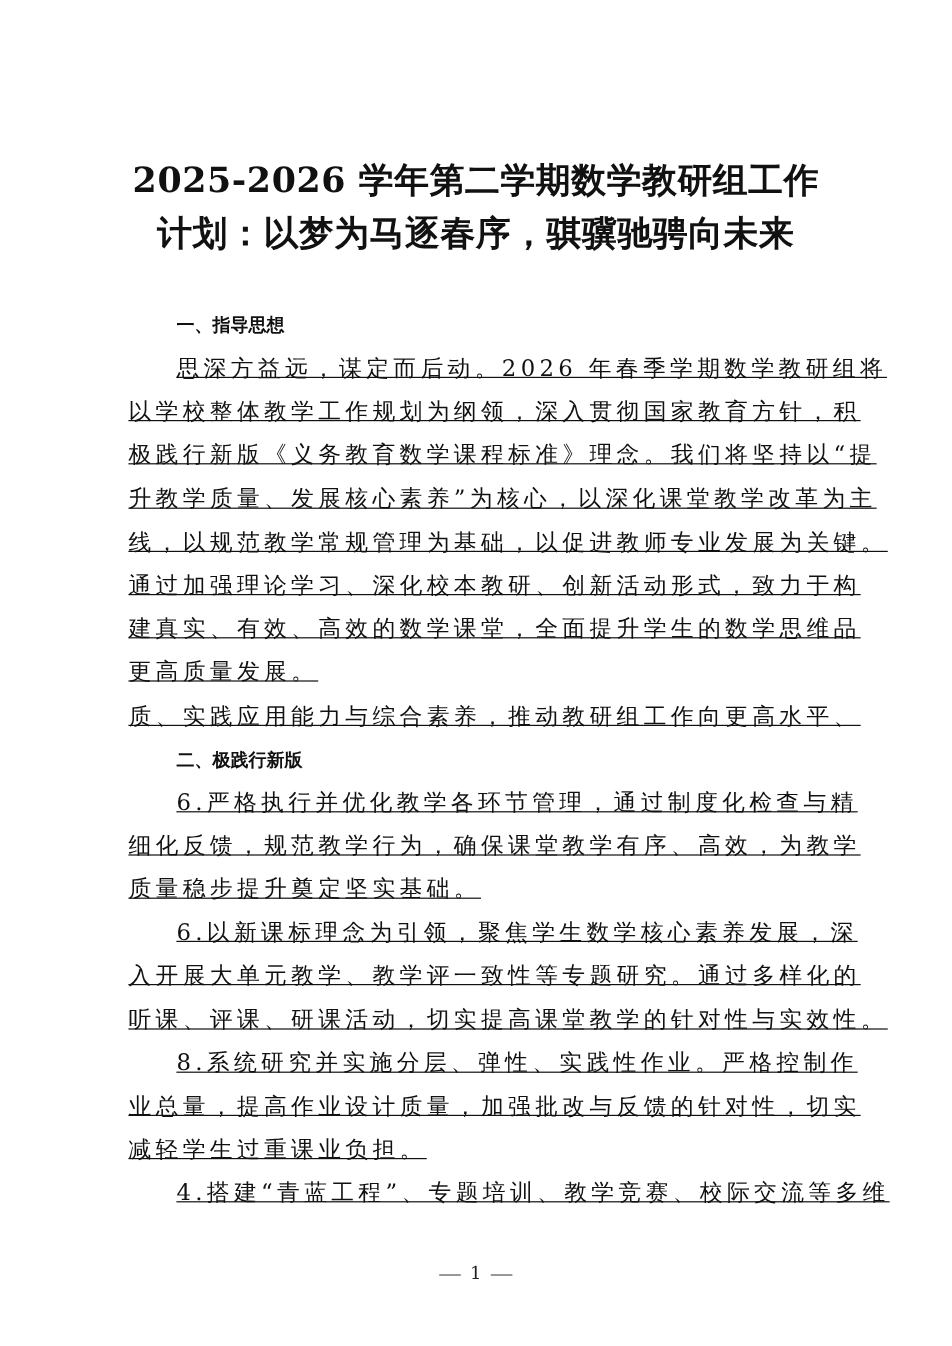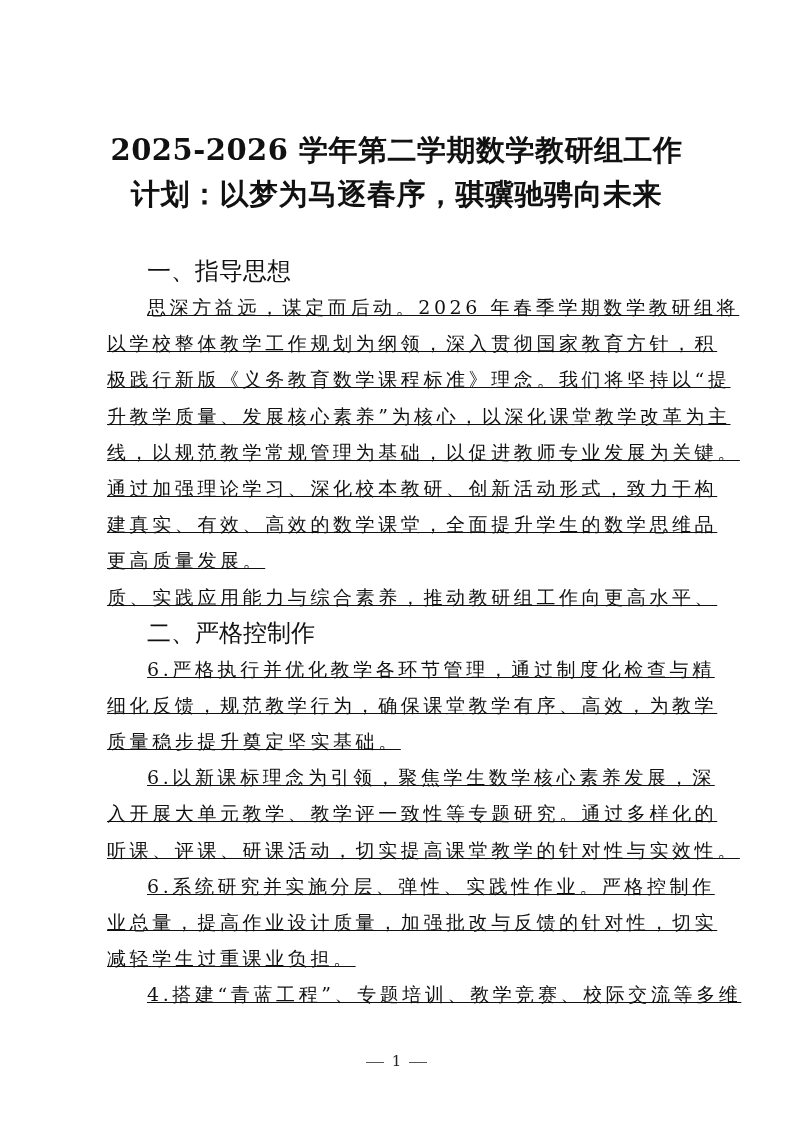--- a/index.html
+++ b/index.html
@@ -3,22 +3,22 @@
 <meta charset="utf-8">
 <style>
   html, body { margin: 0; padding: 0; background: #ffffff; }
   body { width: 793px; height: 1122px; position: relative; overflow: hidden;
          font-family: "DejaVu Serif", "Liberation Serif", serif; color: #111; }
   .page { position: absolute; left: 0; top: 0; width: 788px; height: 1122px; margin-top: 16px; }
   .title { position: absolute; left: 100px; width: 593px; top: 112px;
            text-align: center; font-family: "DejaVu Serif", "Liberation Serif", serif;
            font-weight: bold; font-size: 29px; line-height: 44px; letter-spacing: 0.5px; }
   .body { position: absolute; left: 107px; top: 237px; width: 582px; }
-  .h { font-family: "DejaVu Sans", "Liberation Sans", sans-serif; font-weight: normal;
-       font-size: 24px; line-height: 36px; height: 36px; padding-left: 40px; margin: 0; }
+  .h { font-family: "DejaVu Sans", "Liberation Sans", sans-serif; font-weight: bold;
+       font-size: 15px; line-height: 36px; height: 36px; padding-left: 40px; margin: 0; }
   .p { font-size: 19px; line-height: 36.2px; margin: 0; text-align: justify;
        text-align-last: left; letter-spacing: 3.6px; }
   .line { display: block; white-space: nowrap; text-align: justify; text-align-last: justify; height: 36.2px; text-decoration: underline; }
   .line.last { text-align-last: left; }
   .line.indent { padding-left: 40px; }
   .footer { position: absolute; left: 0; width: 793px; top: 1036px; text-align: center;
             font-size: 15px; color: #222; font-family: "DejaVu Serif", "Liberation Serif", serif; }
   .dash { display: inline-block; width: 18px; height: 1px; background: #555; vertical-align: middle; margin: 0 8px; }
 </style>
 </head>
@@ -38,33 +38,33 @@
       <span class="line">以学校整体教学工作规划为纲领，深入贯彻国家教育方针，积</span>
       <span class="line">极践行新版《义务教育数学课程标准》理念。我们将坚持以“提</span>
       <span class="line">升教学质量、发展核心素养”为核心，以深化课堂教学改革为主</span>
       <span class="line">线，以规范教学常规管理为基础，以促进教师专业发展为关键。</span>
       <span class="line">通过加强理论学习、深化校本教研、创新活动形式，致力于构</span>
       <span class="line">建真实、有效、高效的数学课堂，全面提升学生的数学思维品</span>
       <span class="line last">更高质量发展。</span>
       <span class="line">质、实践应用能力与综合素养，推动教研组工作向更高水平、</span>
     </div>
 
-    <div class="h">二、严格控制作</div>
+    <div class="h">二、极践行新版</div>
     <div class="p">
       <span class="line indent">6.严格执行并优化教学各环节管理，通过制度化检查与精</span>
       <span class="line">细化反馈，规范教学行为，确保课堂教学有序、高效，为教学</span>
       <span class="line last">质量稳步提升奠定坚实基础。</span>
     </div>
     <div class="p">
       <span class="line indent">6.以新课标理念为引领，聚焦学生数学核心素养发展，深</span>
       <span class="line">入开展大单元教学、教学评一致性等专题研究。通过多样化的</span>
       <span class="line last">听课、评课、研课活动，切实提高课堂教学的针对性与实效性。</span>
     </div>
     <div class="p">
-      <span class="line indent">6.系统研究并实施分层、弹性、实践性作业。严格控制作</span>
+      <span class="line indent">8.系统研究并实施分层、弹性、实践性作业。严格控制作</span>
       <span class="line">业总量，提高作业设计质量，加强批改与反馈的针对性，切实</span>
       <span class="line last">减轻学生过重课业负担。</span>
     </div>
     <div class="p">
       <span class="line indent">4.搭建“青蓝工程”、专题培训、教学竞赛、校际交流等多维</span>
     </div>
   </div>
 
   <div class="footer">
     <span class="dash"></span><span>1</span><span class="dash"></span>

